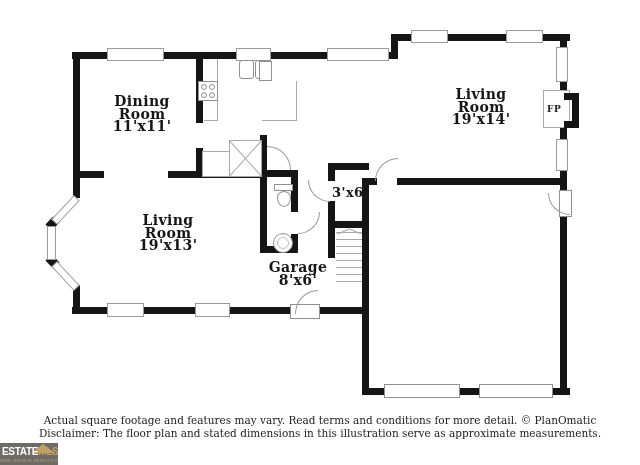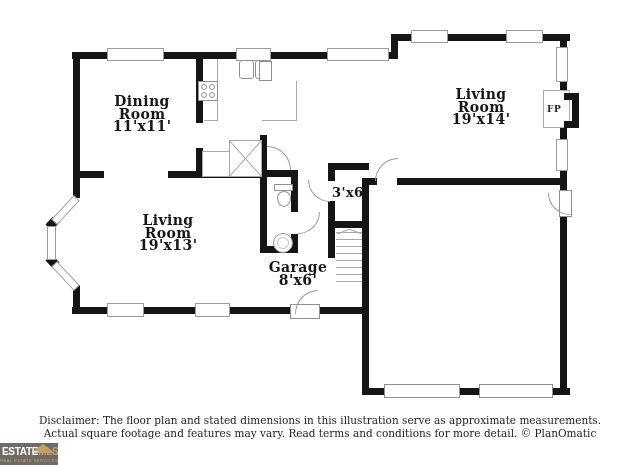--- a/index.html
+++ b/index.html
@@ -170,22 +170,22 @@
   </div>
   <div class="rlabel" style="left:350px;top:187px;font-size:13px">
     <span class="ln">3'x6'</span>
   </div>
   <div class="rlabel" style="left:298px;top:261px">
     <span class="ln">Garage</span>
     <span class="ln">8'x6'</span>
   </div>
 
   <div class="disclaimer">
+    <div>Actual square footage and features may vary. Read terms and conditions for more detail. © PlanOmatic</div>
     <div>Disclaimer: The floor plan and stated dimensions in this illustration serve as approximate measurements.</div>
-    <div>Actual square footage and features may vary. Read terms and conditions for more detail. © PlanOmatic</div>
   </div>
 
   <div class="logo">
     <div class="tri"></div>
     <div class="brand"><span>ESTATE</span><span class="gold">MLS</span></div>
     <div class="tag">REAL ESTATE SERVICES</div>
   </div>
 
 </div>
 

